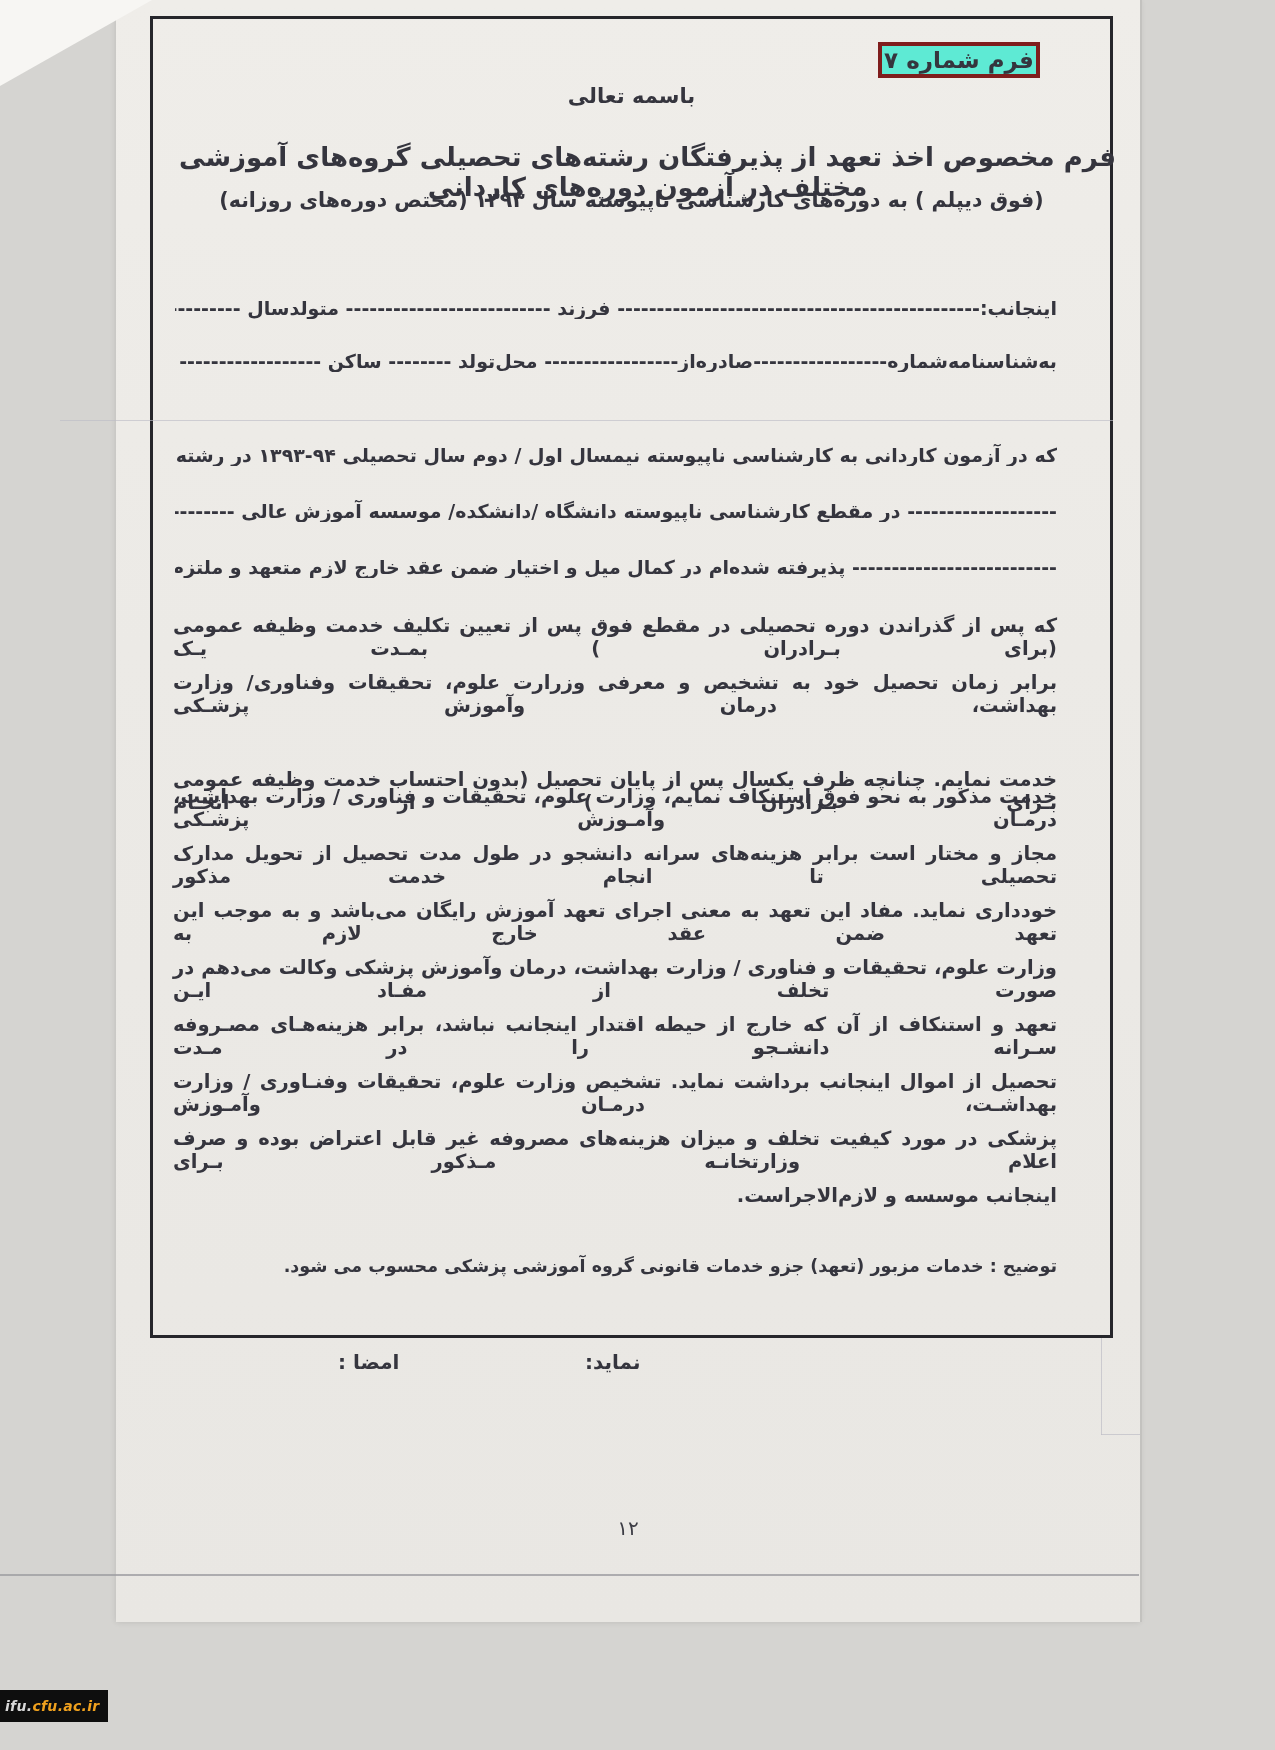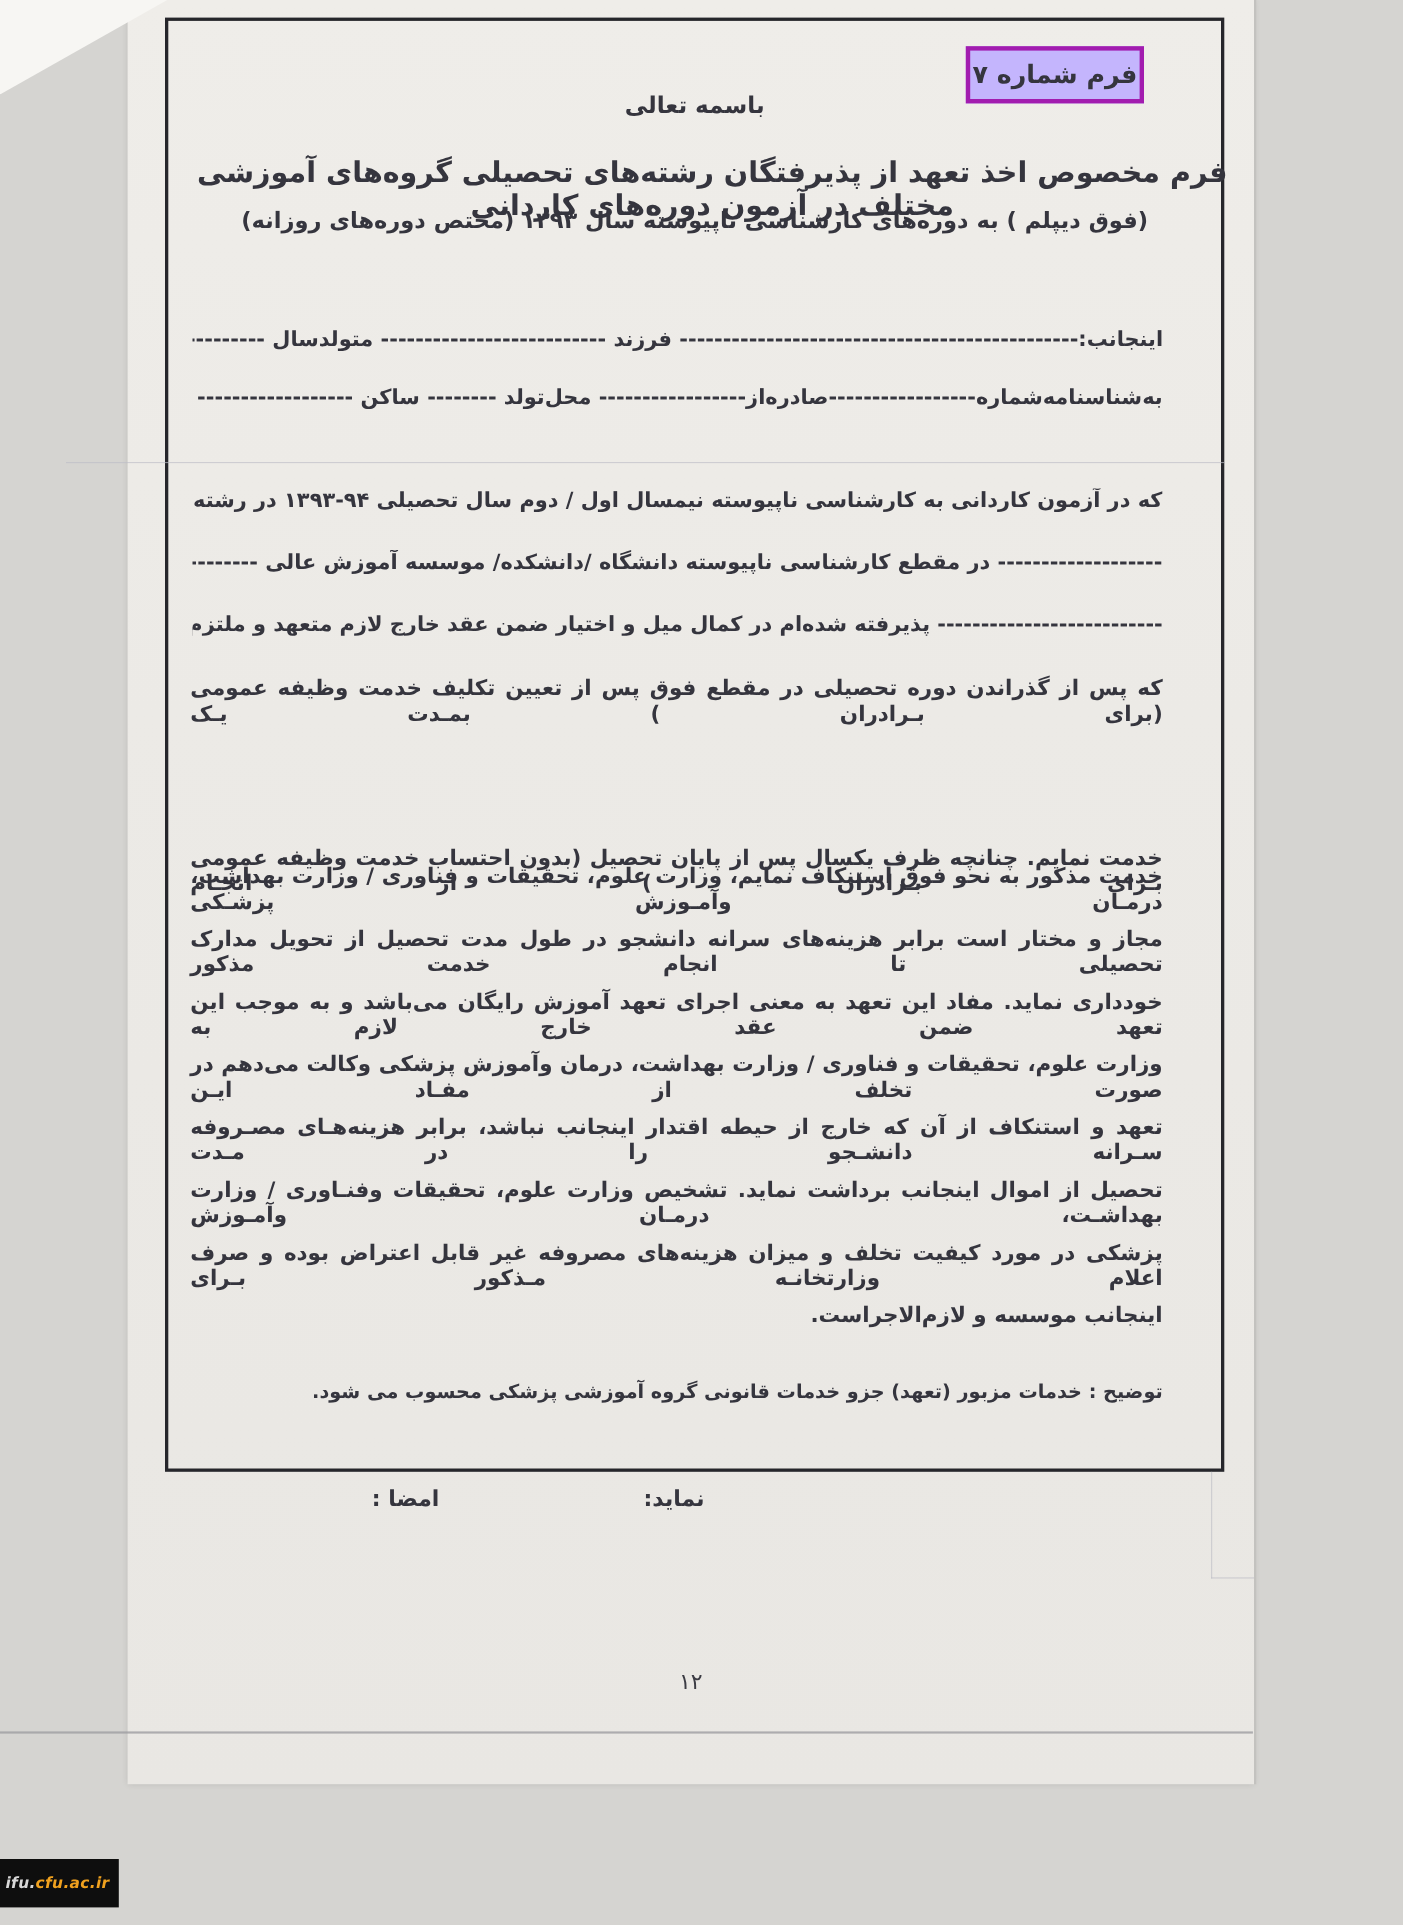--- a/index.html
+++ b/index.html
@@ -24,24 +24,24 @@
     clip-path:polygon(0 0,100% 0,0 100%);
   }
   .main-box{
     position:absolute;left:150px;top:16px;
     width:963px;height:1322px;
     box-sizing:border-box;
     border:3px solid #26262b;
   }
   .formnum-box{
     position:absolute;left:878px;top:42px;
-    width:162px;height:52px;
+    width:162px;height:36px;
     box-sizing:border-box;
-    border:4px solid #a21caf;
-    background:#c4b5fd;
+    border:4px solid #7f1d1d;
+    background:#5eead4;
     display:flex;align-items:center;justify-content:center;
     font-size:23px;font-weight:700;
   }
   .centered{
     position:absolute;left:150px;width:963px;
     text-align:center;font-weight:700;
   }
   .bismillah{top:84px;font-size:21px;text-align:center;}
   .title1{top:142px;font-size:26px;padding-left:16px;}
   .title2{top:188px;font-size:20.5px;}
@@ -75,21 +75,21 @@
     position:absolute;left:116px;width:1024px;top:1516px;
     text-align:center;font-size:20px;font-weight:400;color:#3c3c44;
   }
   .scanline{position:absolute;background:#bdbdc6;}
   .sl1{top:420px;left:60px;width:1053px;height:1px;opacity:.65;}
   .sl2{top:1574px;left:0;width:1139px;height:2px;background:#9d9da1;opacity:.8;}
   .sl3{left:1101px;top:1338px;width:1px;height:97px;opacity:.7;}
   .sl4{left:1101px;top:1434px;width:39px;height:1px;opacity:.7;}
   .sheet-edge-right{position:absolute;left:1140px;top:0;width:2px;height:1622px;background:#c3c2bf;}
   .watermark{
-    position:absolute;left:0;top:1690px;height:44px;
+    position:absolute;left:0;top:1690px;height:32px;
     background:#0e0e0e;
     display:flex;align-items:center;
     padding:0 8px 0 5px;
     direction:ltr;
     font-size:14px;font-weight:700;font-style:italic;
     letter-spacing:.3px;
   }
   .wm-prefix{color:#d8d8d8;}
   .wm-site{color:#f0a11e;}
 </style>
@@ -115,20 +115,21 @@
   <div class="row r1">اینجانب:---------------------------------------------- فرزند -------------------------- متولدسال ------------</div>
   <div class="row r2">به‌شناسنامه‌شماره-----------------صادره‌از----------------- محل‌تولد -------- ساکن ------------------</div>
 
   <div class="scanline sl1"></div>
 
   <div class="row r3">که در آزمون کاردانی به کارشناسی ناپیوسته نیمسال اول / دوم سال تحصیلی ۹۴-۱۳۹۳ در رشته --------------------</div>
   <div class="row r4">------------------- در مقطع کارشناسی ناپیوسته دانشگاه /دانشکده/ موسسه آموزش عالی ------------------</div>
   <div class="row r5">-------------------------- پذیرفته شده‌ام در کمال میل و اختیار ضمن عقد خارج لازم متعهد و ملتزم می‌شوم</div>
 
   <div class="body-line" style="top:614px">که پس از گذراندن دوره تحصیلی در مقطع فوق پس از تعیین تکلیف خدمت وظیفه عمومی (برای بـرادران ) بمـدت یـک</div>
+  <div class="body-line" style="top:671px">برابر زمان تحصیل خود به تشخیص و معرفی وزرارت علوم، تحقیقات وفناوری/ وزارت بهداشت، درمان وآموزش پزشـکی</div>
   <div class="body-line" style="top:768px">خدمت نمایم. چنانچه ظرف یکسال پس از پایان تحصیل (بدون احتساب خدمت وظیفه عمومی بـرای بـرادران ) از انجـام</div>
   <div class="body-line" style="top:785px">خدمت مذکور به نحو فوق استنکاف نمایم، وزارت علوم، تحقیقات و فناوری / وزارت بهداشت، درمـان وآمـوزش پزشـکی</div>
   <div class="body-line" style="top:842px">مجاز و مختار است برابر هزینه‌های سرانه دانشجو  در طول مدت تحصیل از تحویل مدارک تحصیلی تا انجام خدمت مذکور</div>
   <div class="body-line" style="top:899px">خودداری نماید. مفاد این تعهد به معنی اجرای تعهد آموزش رایگان می‌باشد  و به موجب این تعهد ضمن عقد خارج لازم به</div>
   <div class="body-line" style="top:956px">وزارت علوم، تحقیقات و فناوری / وزارت بهداشت، درمان وآموزش پزشکی وکالت می‌دهم در صورت تخلف از مفـاد ایـن</div>
   <div class="body-line" style="top:1013px">تعهد و استنکاف از آن که خارج از حیطه اقتدار اینجانب نباشد، برابر هزینه‌هـای مصـروفه سـرانه دانشـجو  را در مـدت</div>
   <div class="body-line" style="top:1070px">تحصیل از اموال اینجانب برداشت نماید. تشخیص وزارت علوم، تحقیقات وفنـاوری / وزارت بهداشـت، درمـان وآمـوزش</div>
   <div class="body-line" style="top:1127px">پزشکی در مورد کیفیت تخلف و میزان هزینه‌های مصروفه غیر قابل اعتراض بوده و صرف اعلام وزارتخانـه  مـذکور بـرای</div>
   <div class="body-line last" style="top:1184px">اینجانب موسسه و لازم‌الاجراست.</div>
 

